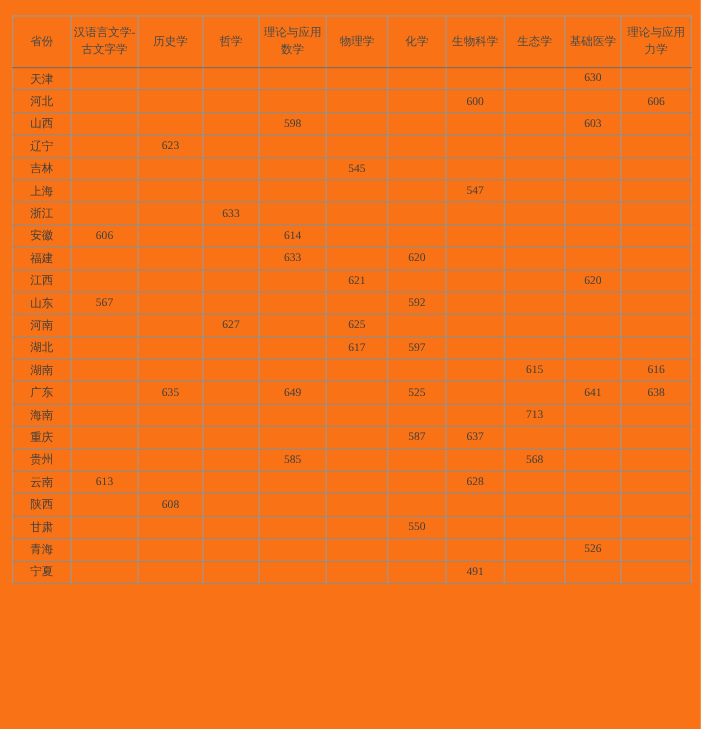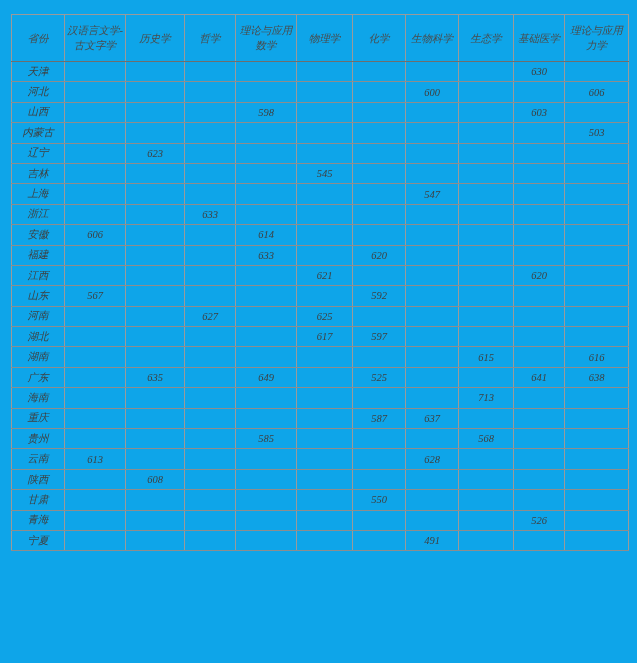--- a/index.html
+++ b/index.html
@@ -10,22 +10,21 @@
     width: 637px;
     height: 663px;
     background: #fcfcfc;
     font-family: "Liberation Serif", "DejaVu Serif", serif;
     position: relative;
     overflow: hidden;
   }
   .canvas {
     position: absolute;
     inset: 0;
-    background: #0ea5e9;
-    font-style: italic;
+    background: #f97316;
   }
   table.score-table {
     position: absolute;
     left: 11px;
     top: 14px;
     width: 617px;
     border-collapse: collapse;
     table-layout: fixed;
     border: 1px solid #6e6e6e;
   }
@@ -146,33 +145,20 @@
           <td></td>
           <td>598</td>
           <td></td>
           <td></td>
           <td></td>
           <td></td>
           <td>603</td>
           <td></td>
         </tr>
         <tr>
-          <td class="prov">内蒙古</td>
-          <td></td>
-          <td></td>
-          <td></td>
-          <td></td>
-          <td></td>
-          <td></td>
-          <td></td>
-          <td></td>
-          <td></td>
-          <td>503</td>
-        </tr>
-        <tr>
           <td class="prov">辽宁</td>
           <td></td>
           <td>623</td>
           <td></td>
           <td></td>
           <td></td>
           <td></td>
           <td></td>
           <td></td>
           <td></td>

